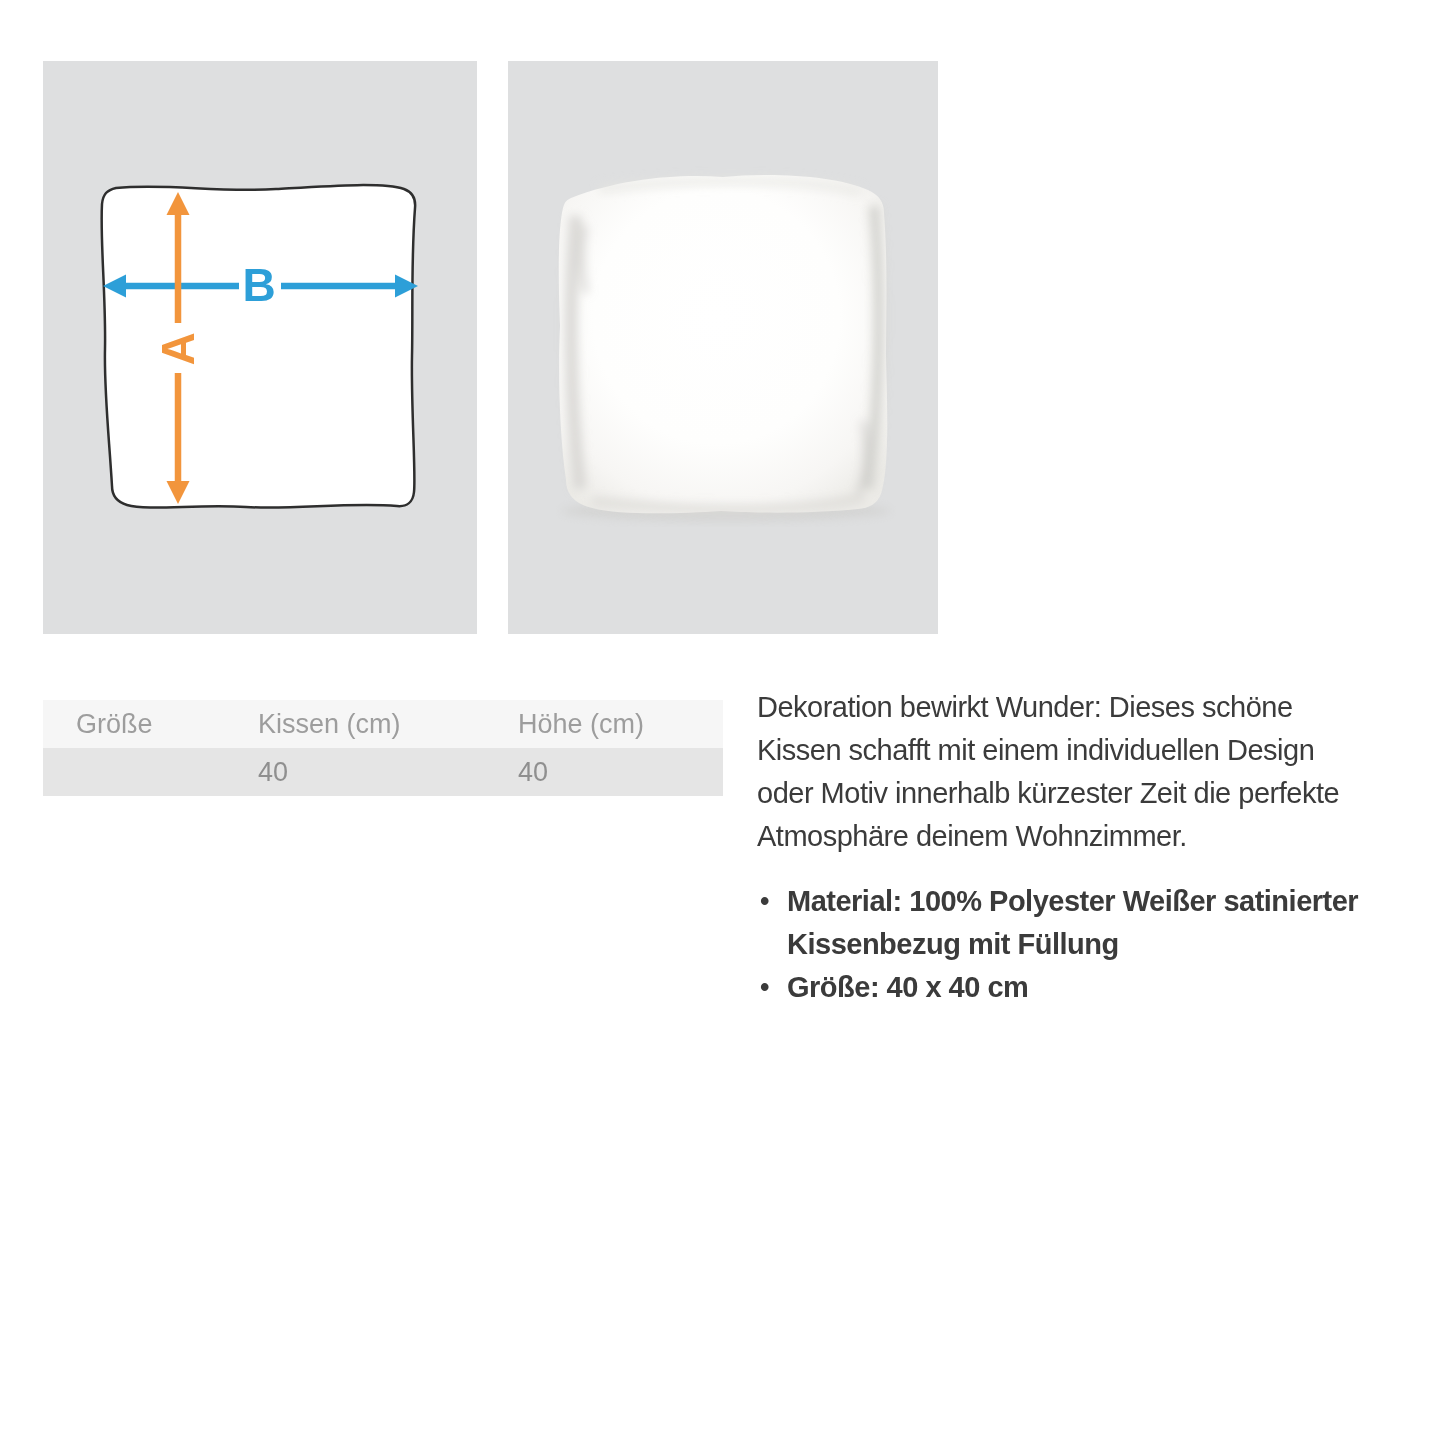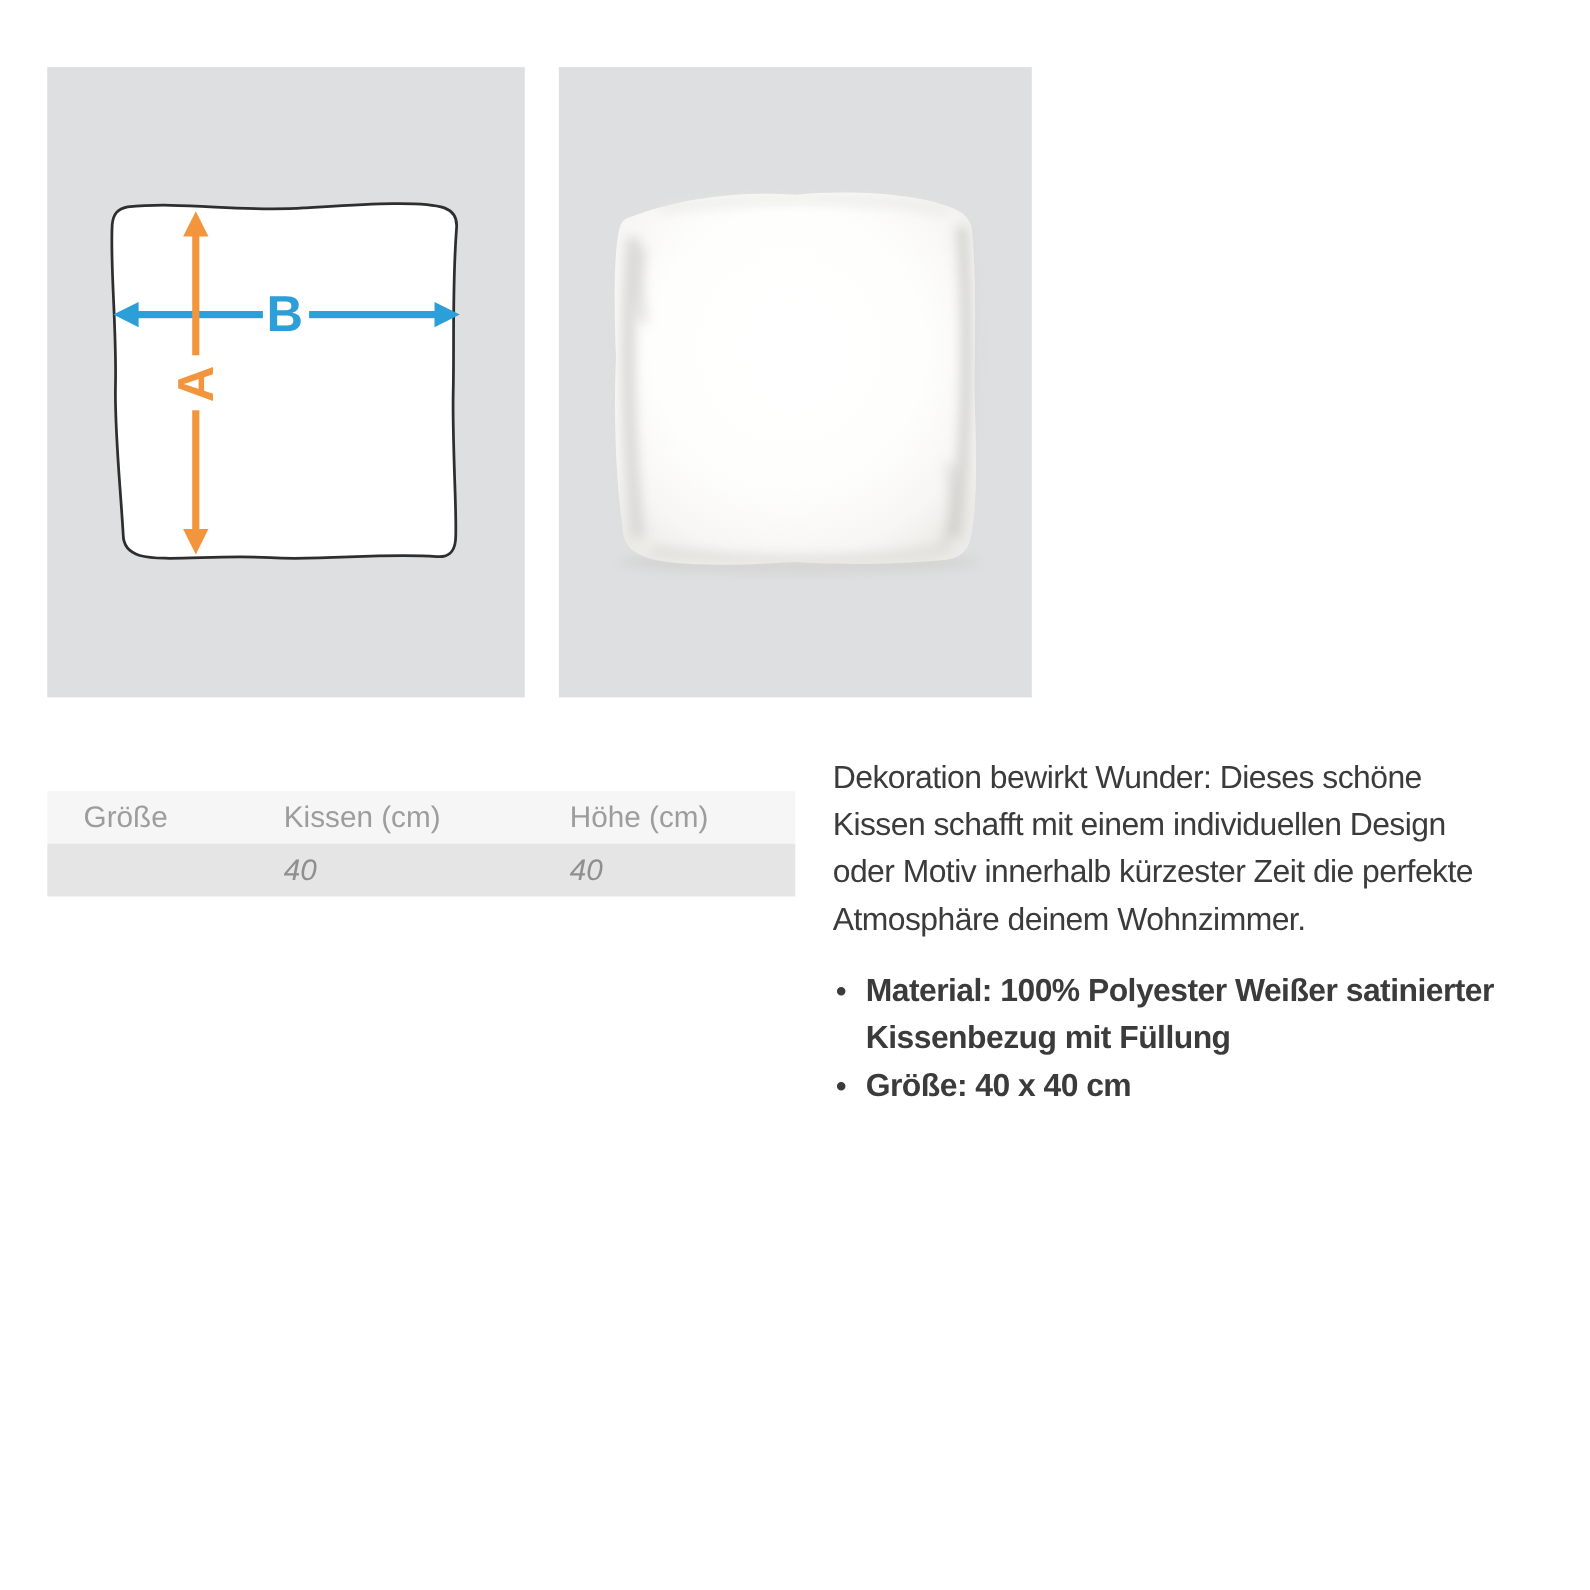--- a/index.html
+++ b/index.html
@@ -22,32 +22,32 @@
 
   .dim-label {
     font-family: "Liberation Sans", sans-serif;
     font-weight: 700;
     font-size: 46px;
   }
 
   
   .size-table {
     position: absolute;
-    left: 43px; top: 719px;
+    left: 43px; top: 700px;
     width: 680px;
     font-size: 27px;
   }
   .trow {
     display: grid;
     grid-template-columns: 215px 260px 205px;
     height: 48px;
     align-items: center;
   }
   .trow.head { background: #f6f6f6; color: #9d9d9d; }
-  .trow.body { background: #e5e5e5; color: #8f8f8f; font-style: italic; }
+  .trow.body { background: #e5e5e5; color: #8f8f8f; }
   .trow .c1 { padding-left: 33px; }
 
   
   .description {
     position: absolute;
     left: 757px; top: 676px;
     width: 680px;
     color: #3b3b3b;
     font-size: 29px;
     line-height: 43px;

